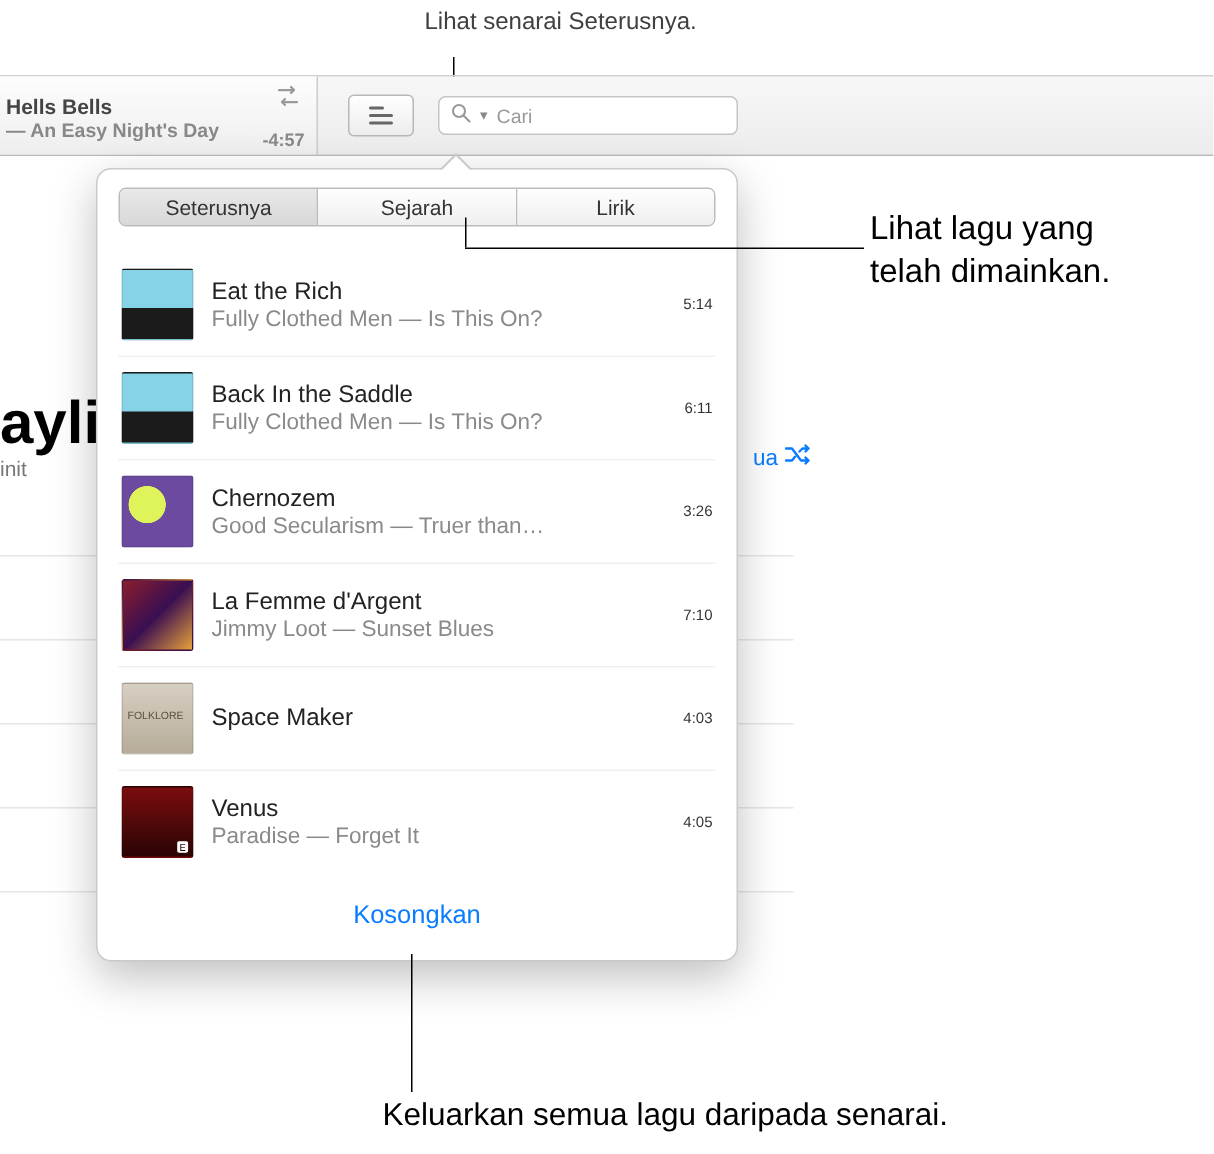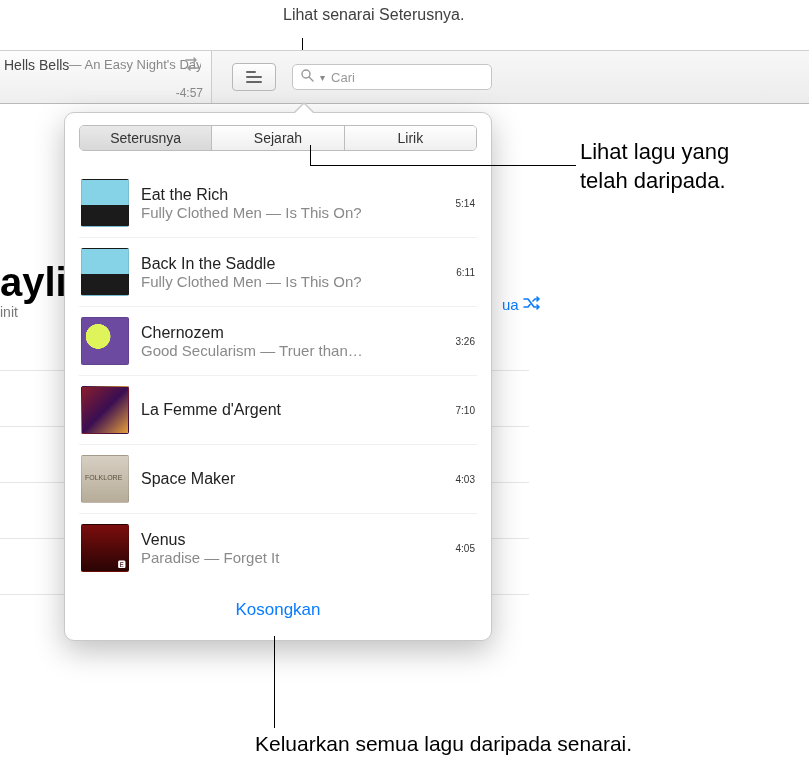--- a/index.html
+++ b/index.html
@@ -39,23 +39,25 @@
       border-bottom: 1px solid #b9b9b9;
       display: flex;
       align-items: center;
     }
     .now-playing {
       width: 212px;
       height: 100%;
       padding: 6px 10px 4px 4px;
       border-right: 1px solid #ccc;
       display:flex;
+      flex-direction: column;
       justify-content: center;
       position: relative;
       background: linear-gradient(#fdfdfd,#eeeeee);
+      font-weight: bold;
     }
     .np-title { font-size: 14px; color:#444; white-space: nowrap; overflow:hidden;}
     .np-sub { font-size: 13px; color:#888; white-space: nowrap; overflow:hidden;}
     .np-time {
       position:absolute; right:8px; bottom:3px; font-size:12px; color:#888;
     }
     .shuffle-small {
       position:absolute; right:10px; top:6px;
       color:#999;
     }
@@ -280,20 +282,21 @@
     <div class="q-text">
       <div class="q-title">Chernozem</div>
       <div class="q-sub">Good Secularism — Truer than…</div>
     </div>
     <div class="q-dur">3:26</div>
       </div>
       <div class="q-row">
     <div class="art art3"></div>
     <div class="q-text">
       <div class="q-title">La Femme d'Argent</div>
+      <div class="q-sub">Jimmy Loot — Sunset Blues</div>
     </div>
     <div class="q-dur">7:10</div>
       </div>
       <div class="q-row">
     <div class="art art4"></div>
     <div class="q-text">
       <div class="q-title">Space Maker</div>
     </div>
     <div class="q-dur">4:03</div>
       </div>
@@ -306,19 +309,19 @@
     <div class="q-dur">4:05</div>
       </div>
     </div>
   <div class="clear">
     <button class="clear-btn">Kosongkan</button>
   </div>
 </div>
 
 <div class="callout-right" style="top:138px;">
   <div>Lihat lagu yang</div>
-  <div>telah daripada.</div>
+  <div>telah dimainkan.</div>
 </div>
 <div class="callout-right-line" style="top:165px;left:310px;width:266px;"></div>
 <div style="position:absolute;left:310px;top:145px;width:1px;height:20px;background:#000;"></div>
 
 <div class="callout-bottom">Keluarkan semua lagu daripada senarai.</div>
 <div class="callout-bottom-line" style="top:636px;height:92px;"></div>
 
 </body></html>

